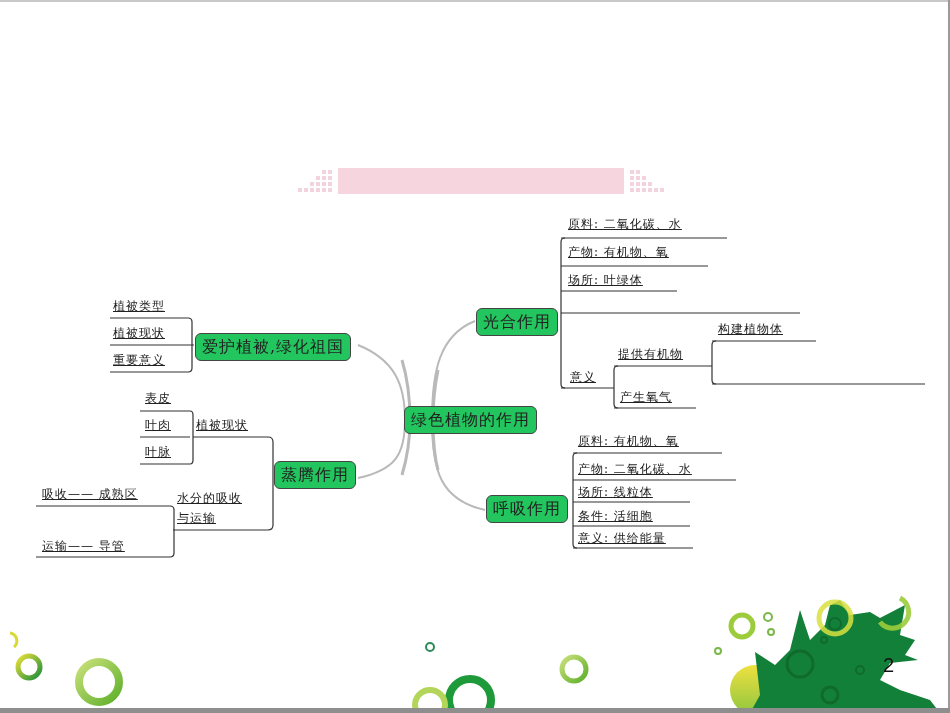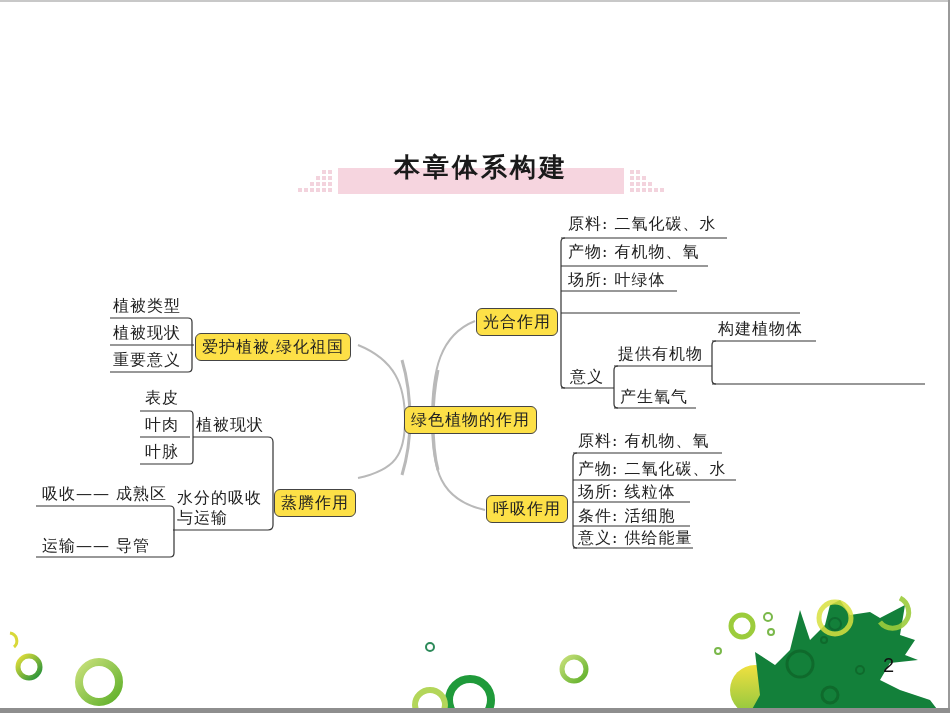--- a/index.html
+++ b/index.html
@@ -13,23 +13,23 @@
   
   .title-band { position:absolute; left:338px; top:168px; width:286px; height:26px; background:#f6d5df; }
   .title-dots { position:absolute; top:168px; width:40px; height:26px; }
   .title-dots i { position:absolute; width:4px; height:4px; background:#f3d3dd; }
   .title-text { position:absolute; left:338px; top:150px; width:286px; text-align:center;
                 font-family:"DejaVu Sans","Liberation Sans",sans-serif; font-weight:bold;
                 font-size:26px; letter-spacing:3px; color:#1a1a1a; }
 
   svg.links { position:absolute; left:0; top:0; }
 
-  .node { position:absolute; border:1.3px solid #444; border-radius:6px; background:#fde047;
+  .node { position:absolute; border:1.3px solid #444; border-radius:6px; background:#22c55e;
           font-size:16px; line-height:20px; padding:3px 6px; white-space:nowrap; letter-spacing:1px; }
-  .leaf { position:absolute; font-size:16px; line-height:20px; white-space:nowrap; letter-spacing:1px; }
+  .leaf { position:absolute; font-size:12px; line-height:20px; white-space:nowrap; letter-spacing:1px;text-decoration:underline; }
   .page-num { position:absolute; left:883px; top:654px; font-family:"Liberation Sans",sans-serif;
               font-size:20px; color:#111; }
 </style>
 </head>
 <body>
 
 <div class="slide">
   <div class="top-border"></div>
   <div class="right-border"></div>
 
@@ -61,21 +61,20 @@
       <i style="left:8px;top:14px"></i>
       <i style="left:8px;top:20px"></i>
     <i style="left:14px;top:8px"></i>
       <i style="left:14px;top:14px"></i>
       <i style="left:14px;top:20px"></i>
     <i style="left:20px;top:14px"></i>
       <i style="left:20px;top:20px"></i>
       <i style="left:26px;top:20px"></i>
       <i style="left:32px;top:20px"></i>
   </div>
-  <div class="title-text">本章体系构建</div>
 
   <svg class="links" width="950" height="713">
     <g fill="none" stroke="#b9b9b9" stroke-width="3">
 
       <path d="M358,345 C395,360 405,385 405,420 C405,455 395,470 358,478" stroke-width="2"></path>
       <path d="M402,360 C408,380 410,400 410,420 C410,440 408,455 402,475"></path>
       <path d="M475,321 C440,335 432,370 432,420 C432,470 440,500 485,510" stroke-width="2"></path>
       <path d="M438,370 C434,390 433,405 433,420 C433,440 434,455 438,470"></path>
     </g>
     <g fill="none" stroke="#333" stroke-width="1.2">
@@ -122,21 +121,21 @@
     </g>
   </svg>
 
   <div class="node" style="left:356px;top:406px;margin-left:48px;">绿色植物的作用</div>
 
   <div class="node" style="left:195px;top:333px;">爱护植被,绿化祖国</div>
   <div class="leaf" style="left:113px;top:296px;">植被类型</div>
   <div class="leaf" style="left:113px;top:323px;">植被现状</div>
   <div class="leaf" style="left:113px;top:350px;">重要意义</div>
 
-  <div class="node" style="left:274px;top:489px;">蒸腾作用</div>
+  <div class="node" style="left:274px;top:461px;">蒸腾作用</div>
   <div class="leaf" style="left:196px;top:415px;">植被现状</div>
   <div class="leaf" style="left:145px;top:388px;">表皮</div>
   <div class="leaf" style="left:145px;top:415px;">叶肉</div>
   <div class="leaf" style="left:145px;top:442px;">叶脉</div>
   <div class="leaf" style="left:177px;top:488px;">水分的吸收</div>
   <div class="leaf" style="left:177px;top:508px;">与运输</div>
   <div class="leaf" style="left:42px;top:484px;">吸收—— 成熟区</div>
   <div class="leaf" style="left:42px;top:536px;">运输—— 导管</div>
 
   <div class="node" style="left:476px;top:308px;">光合作用</div>

